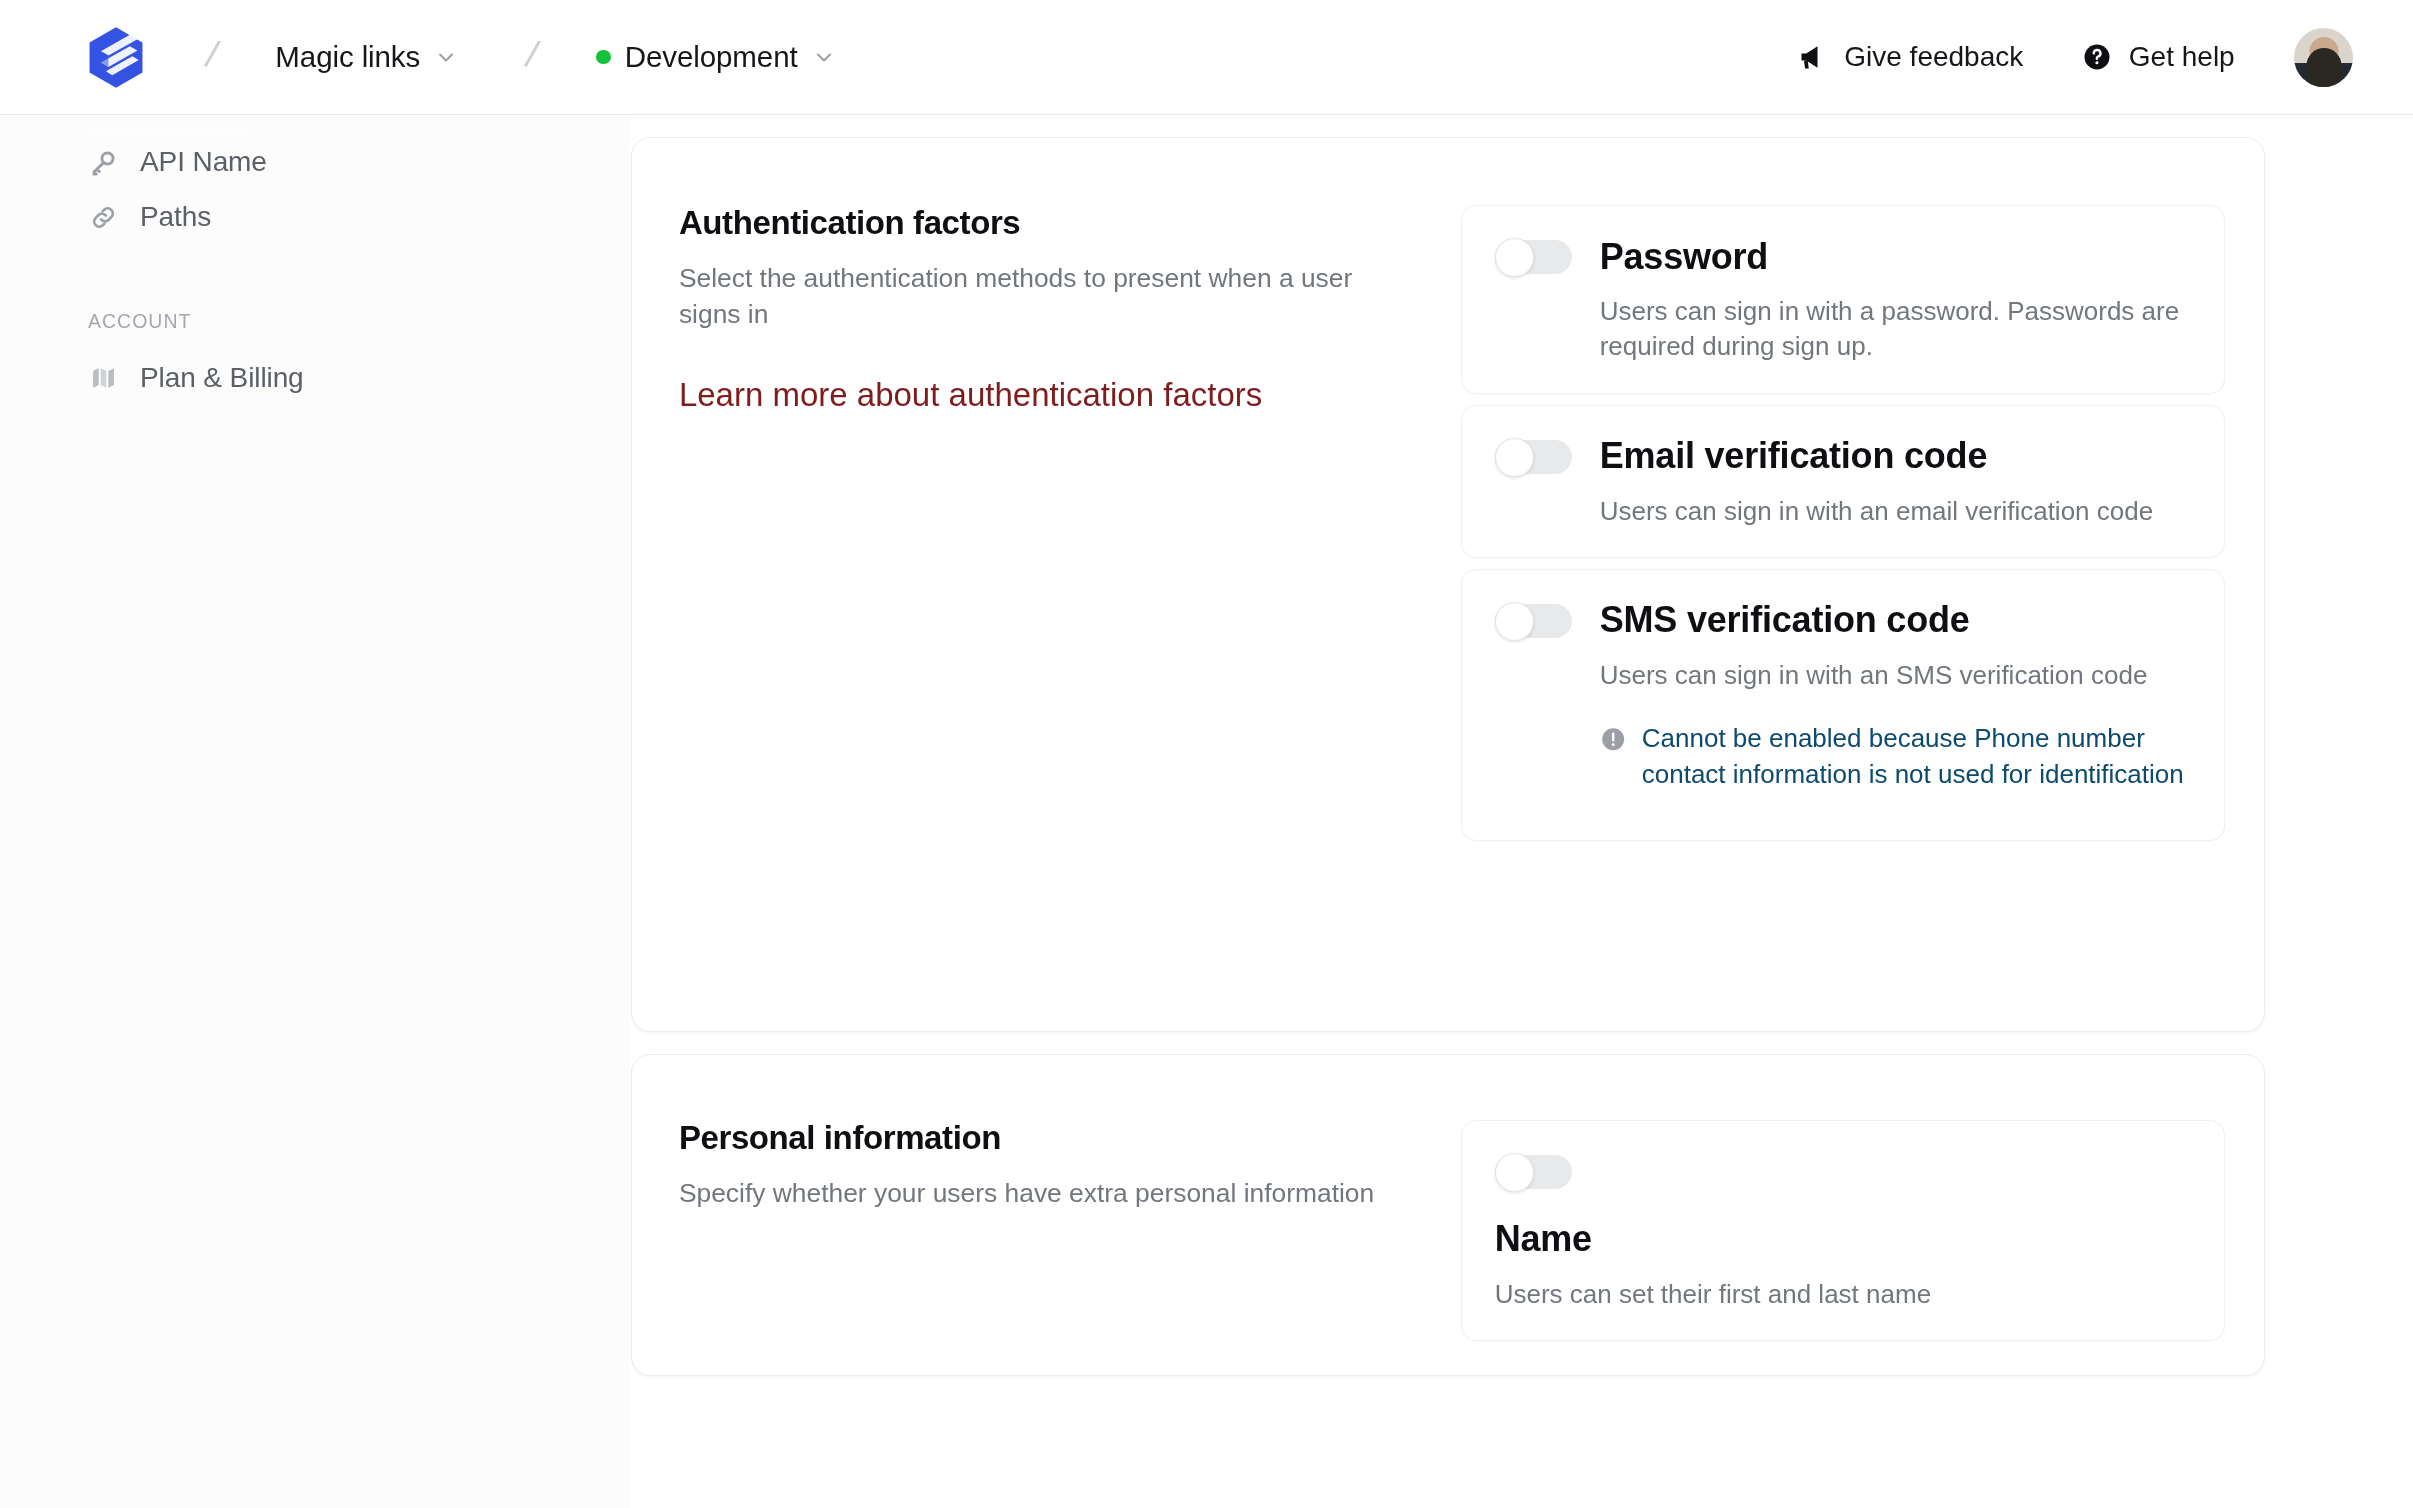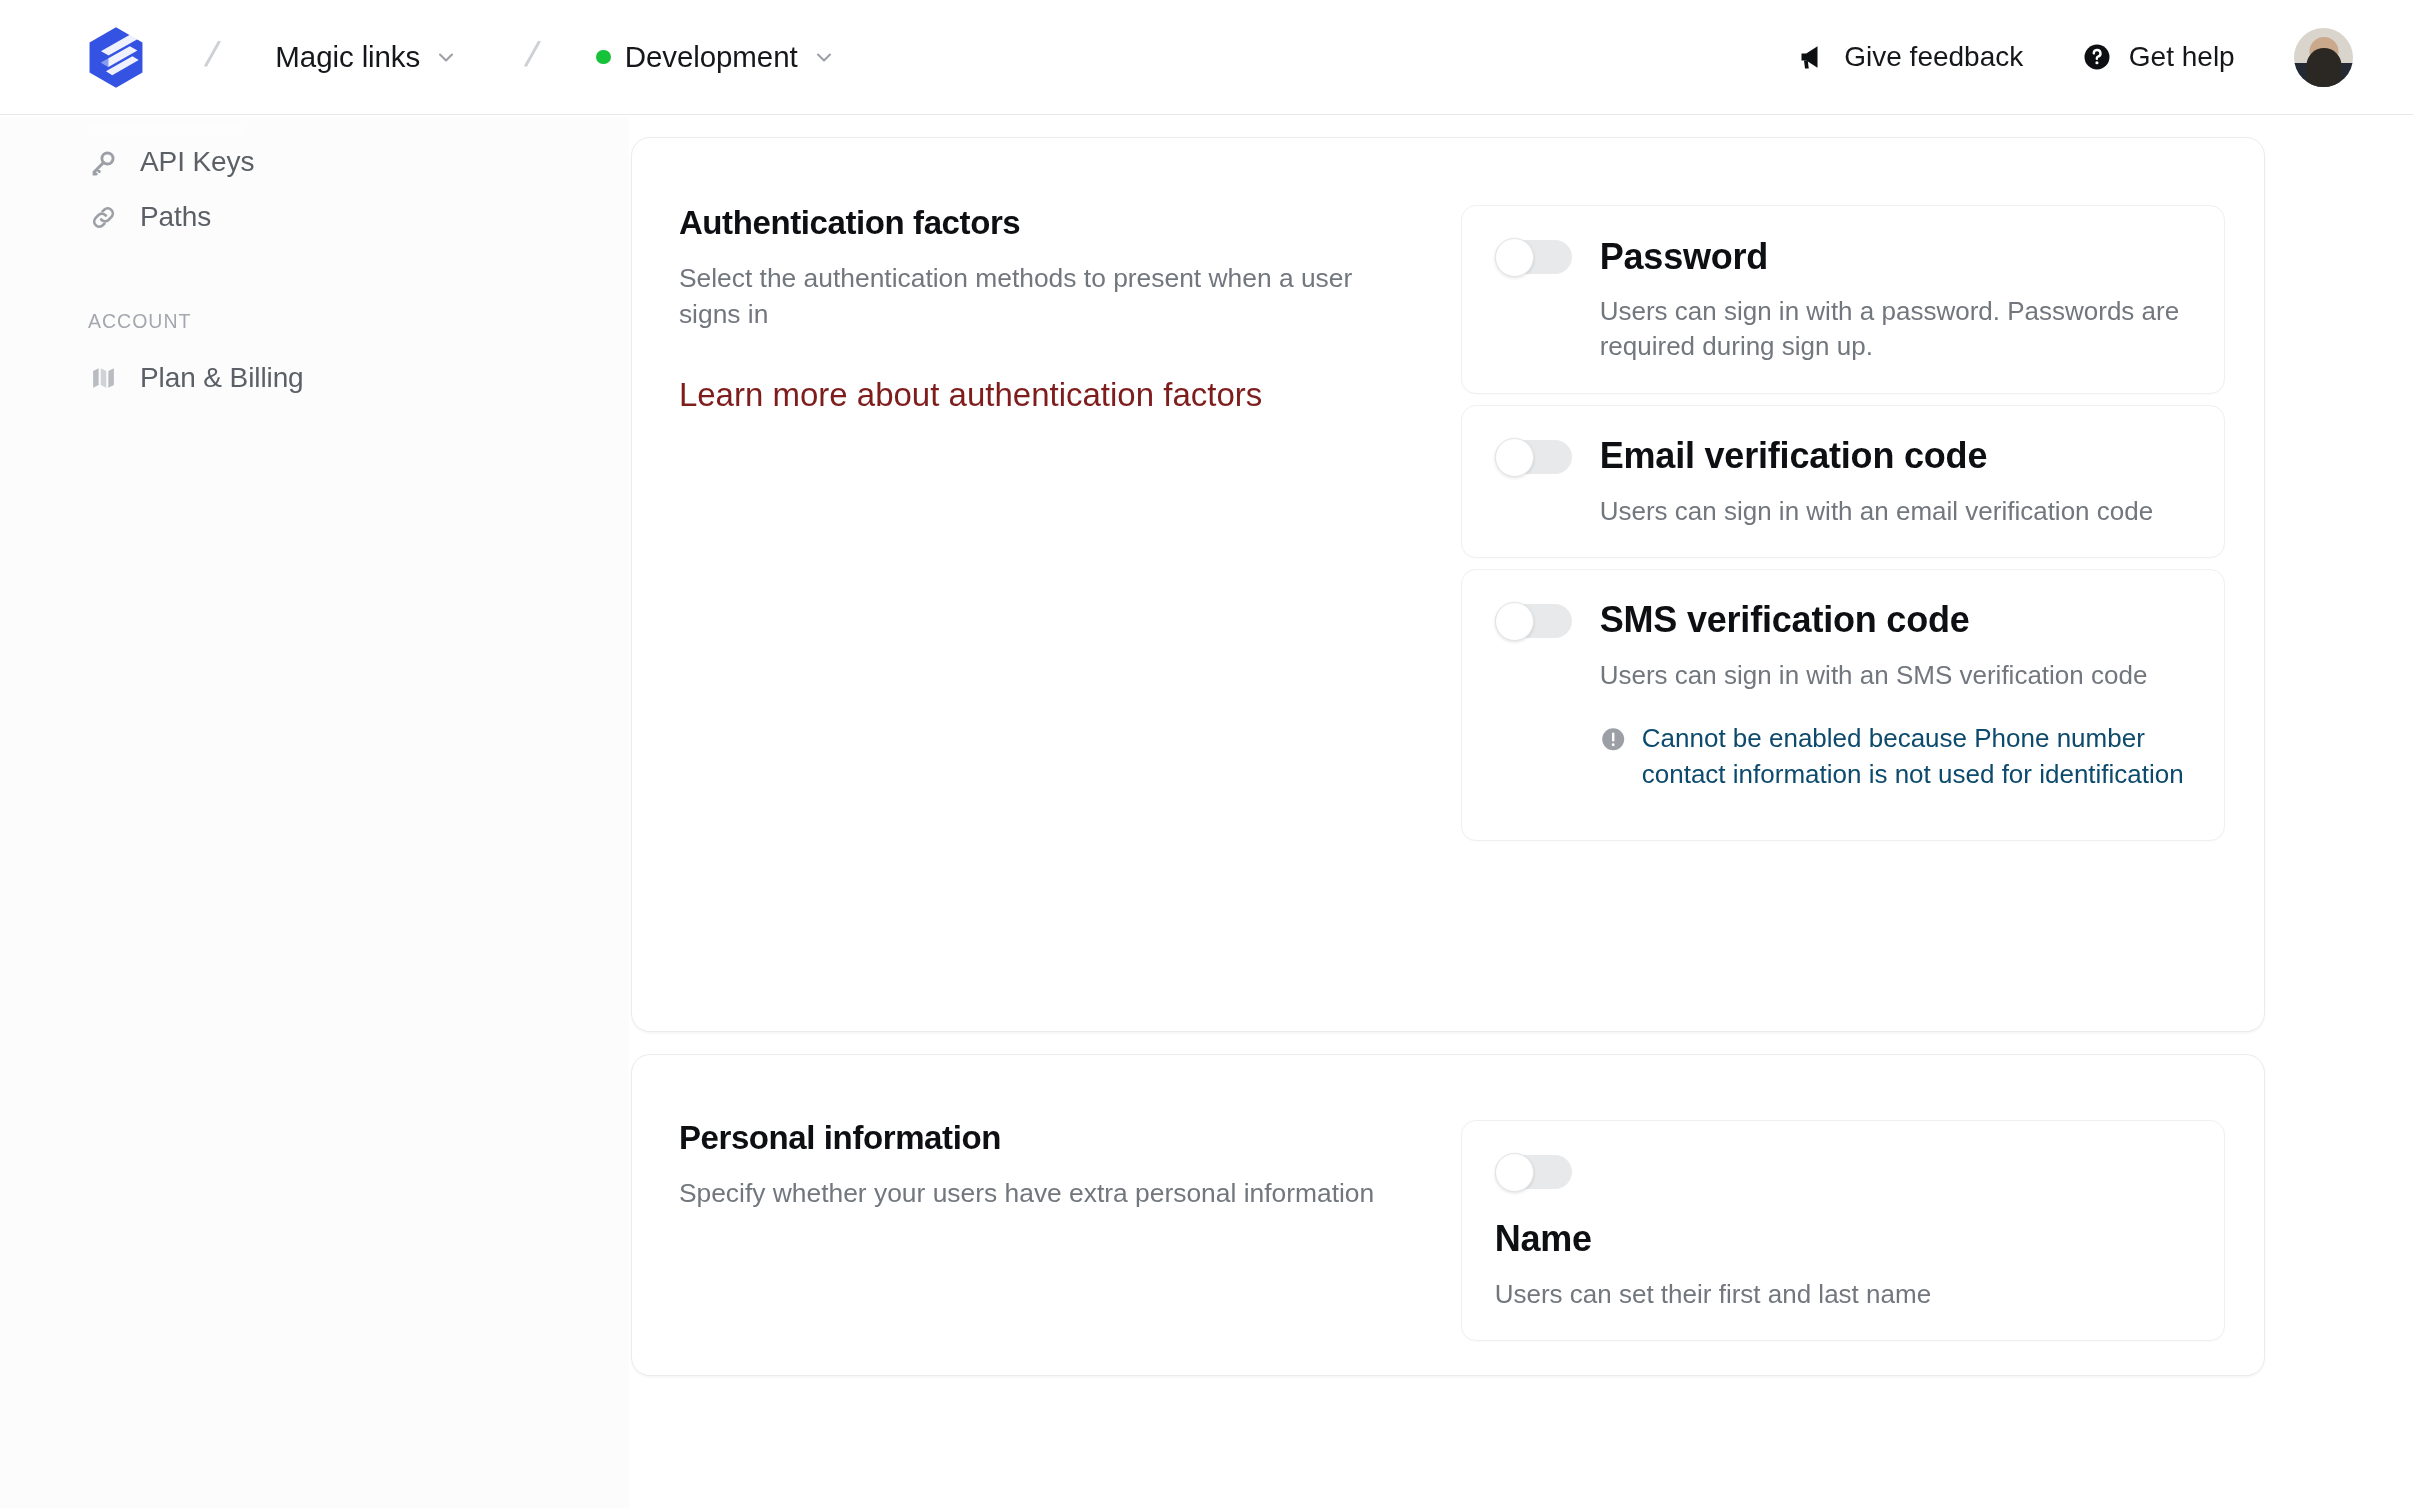--- a/index.html
+++ b/index.html
@@ -415,21 +415,21 @@
 
   <div class="ghost-row"></div>
 
   <div class="nav-item">
     <span class="nav-icon">
       <svg width="29" height="29" viewBox="0 0 24 24">
         <circle cx="15.3" cy="8.7" r="4.6" fill="none" stroke="#9ca0a6" stroke-width="2.4"></circle>
         <path d="M12.2 11.9 L4.2 19.9 M6.6 17.5 L8.6 19.5 M4.2 19.9 L4.2 21.5 L6 21.5" fill="none" stroke="#9ca0a6" stroke-width="2.4" stroke-linecap="round"></path>
       </svg>
     </span>
-    <span class="nav-label">API Keys</span>
+    <span class="nav-label">API Name</span>
   </div>
 
   <div class="nav-item">
     <span class="nav-icon">
       <svg width="29" height="29" viewBox="0 0 24 24">
         <path d="M10 13.6a4.2 4.2 0 0 0 6.1.45l2.5-2.5a4.25 4.25 0 0 0-6-6l-1.4 1.4" fill="none" stroke="#9ca0a6" stroke-width="2.2" stroke-linecap="round"></path>
         <path d="M14 10.4a4.2 4.2 0 0 0-6.1-.45l-2.5 2.5a4.25 4.25 0 0 0 6 6l1.4-1.4" fill="none" stroke="#9ca0a6" stroke-width="2.2" stroke-linecap="round"></path>
       </svg>
     </span>
     <span class="nav-label">Paths</span>

